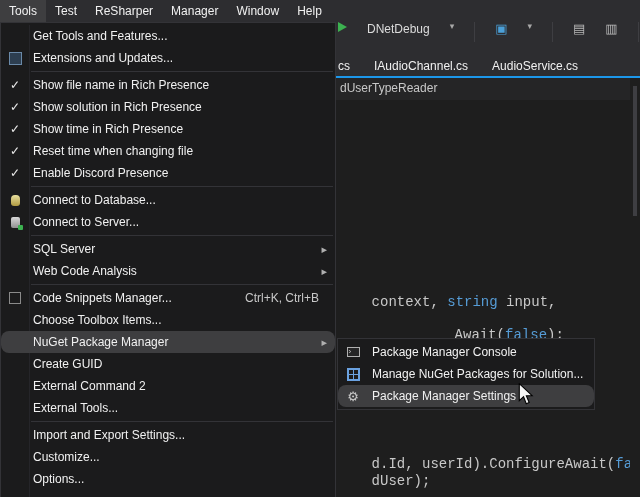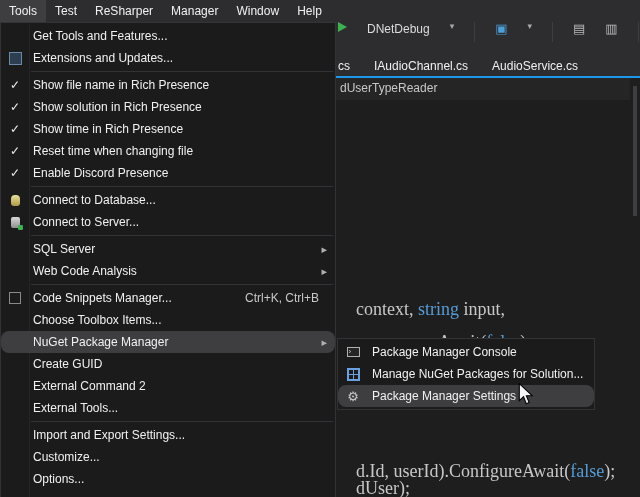--- a/index.html
+++ b/index.html
@@ -23,21 +23,21 @@
   .ticon.blue{color:#4ba0d8;}
   
   .tabbar{position:absolute;top:56px;left:0;right:0;height:20px;background:#2d2d30;z-index:1;}
   .tabs-offset{position:absolute;left:338px;top:0;height:20px;display:flex;gap:24px;align-items:flex-start;color:#f1f1f1;}
   .tab{line-height:20px;cursor:default;white-space:nowrap;}
   .docline{position:absolute;top:76px;left:0;right:0;height:2px;background:#1c97ea;z-index:1;}
   
   .navbar{position:absolute;top:78px;left:0;right:0;height:22px;background:#252526;z-index:1;}
   .navbar .crumb{position:absolute;left:340px;top:3px;color:#c8c8c8;}
   
-  .code-line{position:absolute;font-family:Liberation Serif, serif;font-size:18px;white-space:pre;z-index:1;}
+  .code-line{position:absolute;font-family:Liberation Mono, monospace;font-size:14px;white-space:pre;z-index:1;}
   .c-plain{color:#c8c8c8;}
   .c-kw{color:#569cd6;}
   
   .scroll-track{position:absolute;top:78px;right:0;bottom:0;width:10px;background:#1e1e1e;z-index:1;}
   .scroll-thumb{position:absolute;top:8px;left:3px;width:4px;height:130px;background:#3e3e42;}
   
   .menu{position:absolute;top:22px;left:0;width:336px;height:560px;background:#1b1b1c;border:1px solid #333337;box-sizing:border-box;padding-top:2px;z-index:30;}
   .gutterline{position:absolute;left:28px;top:2px;bottom:2px;width:1px;background:#252529;}
   .mrow{display:flex;align-items:center;height:22px;color:#f1f1f1;position:relative;cursor:default;}
   .mrow.hl{background:#3e3e40;border-radius:8px;}

